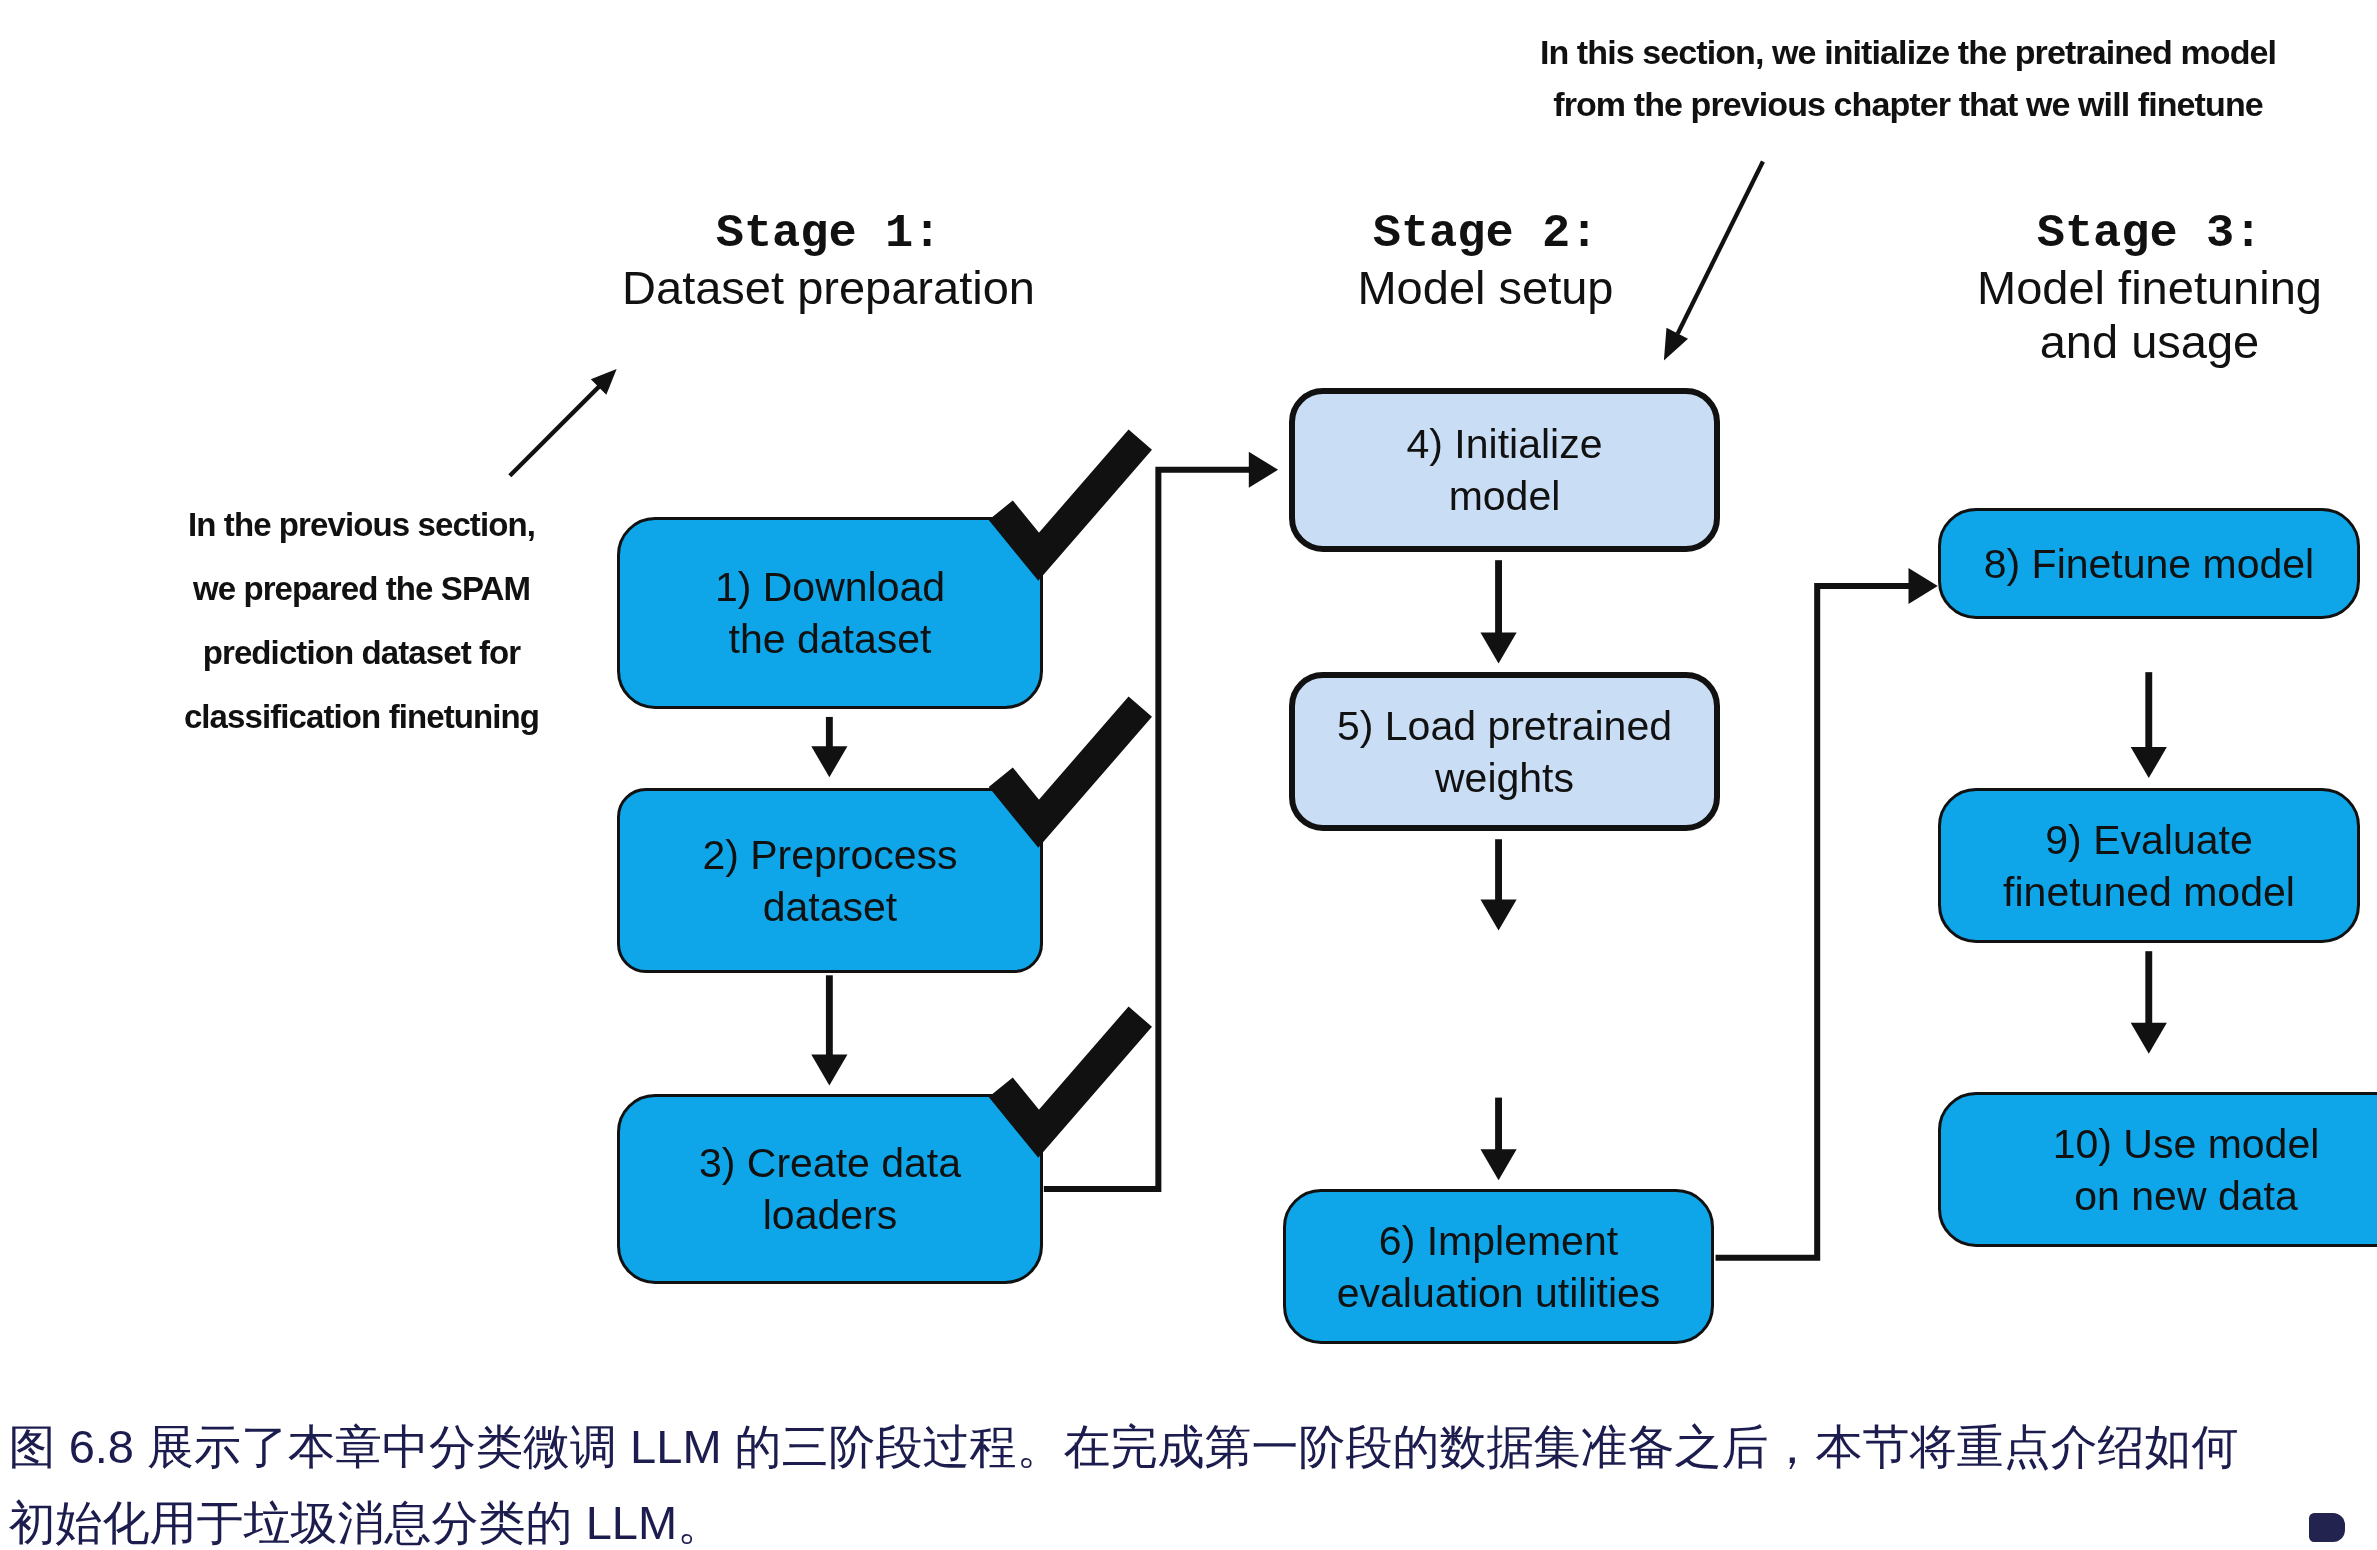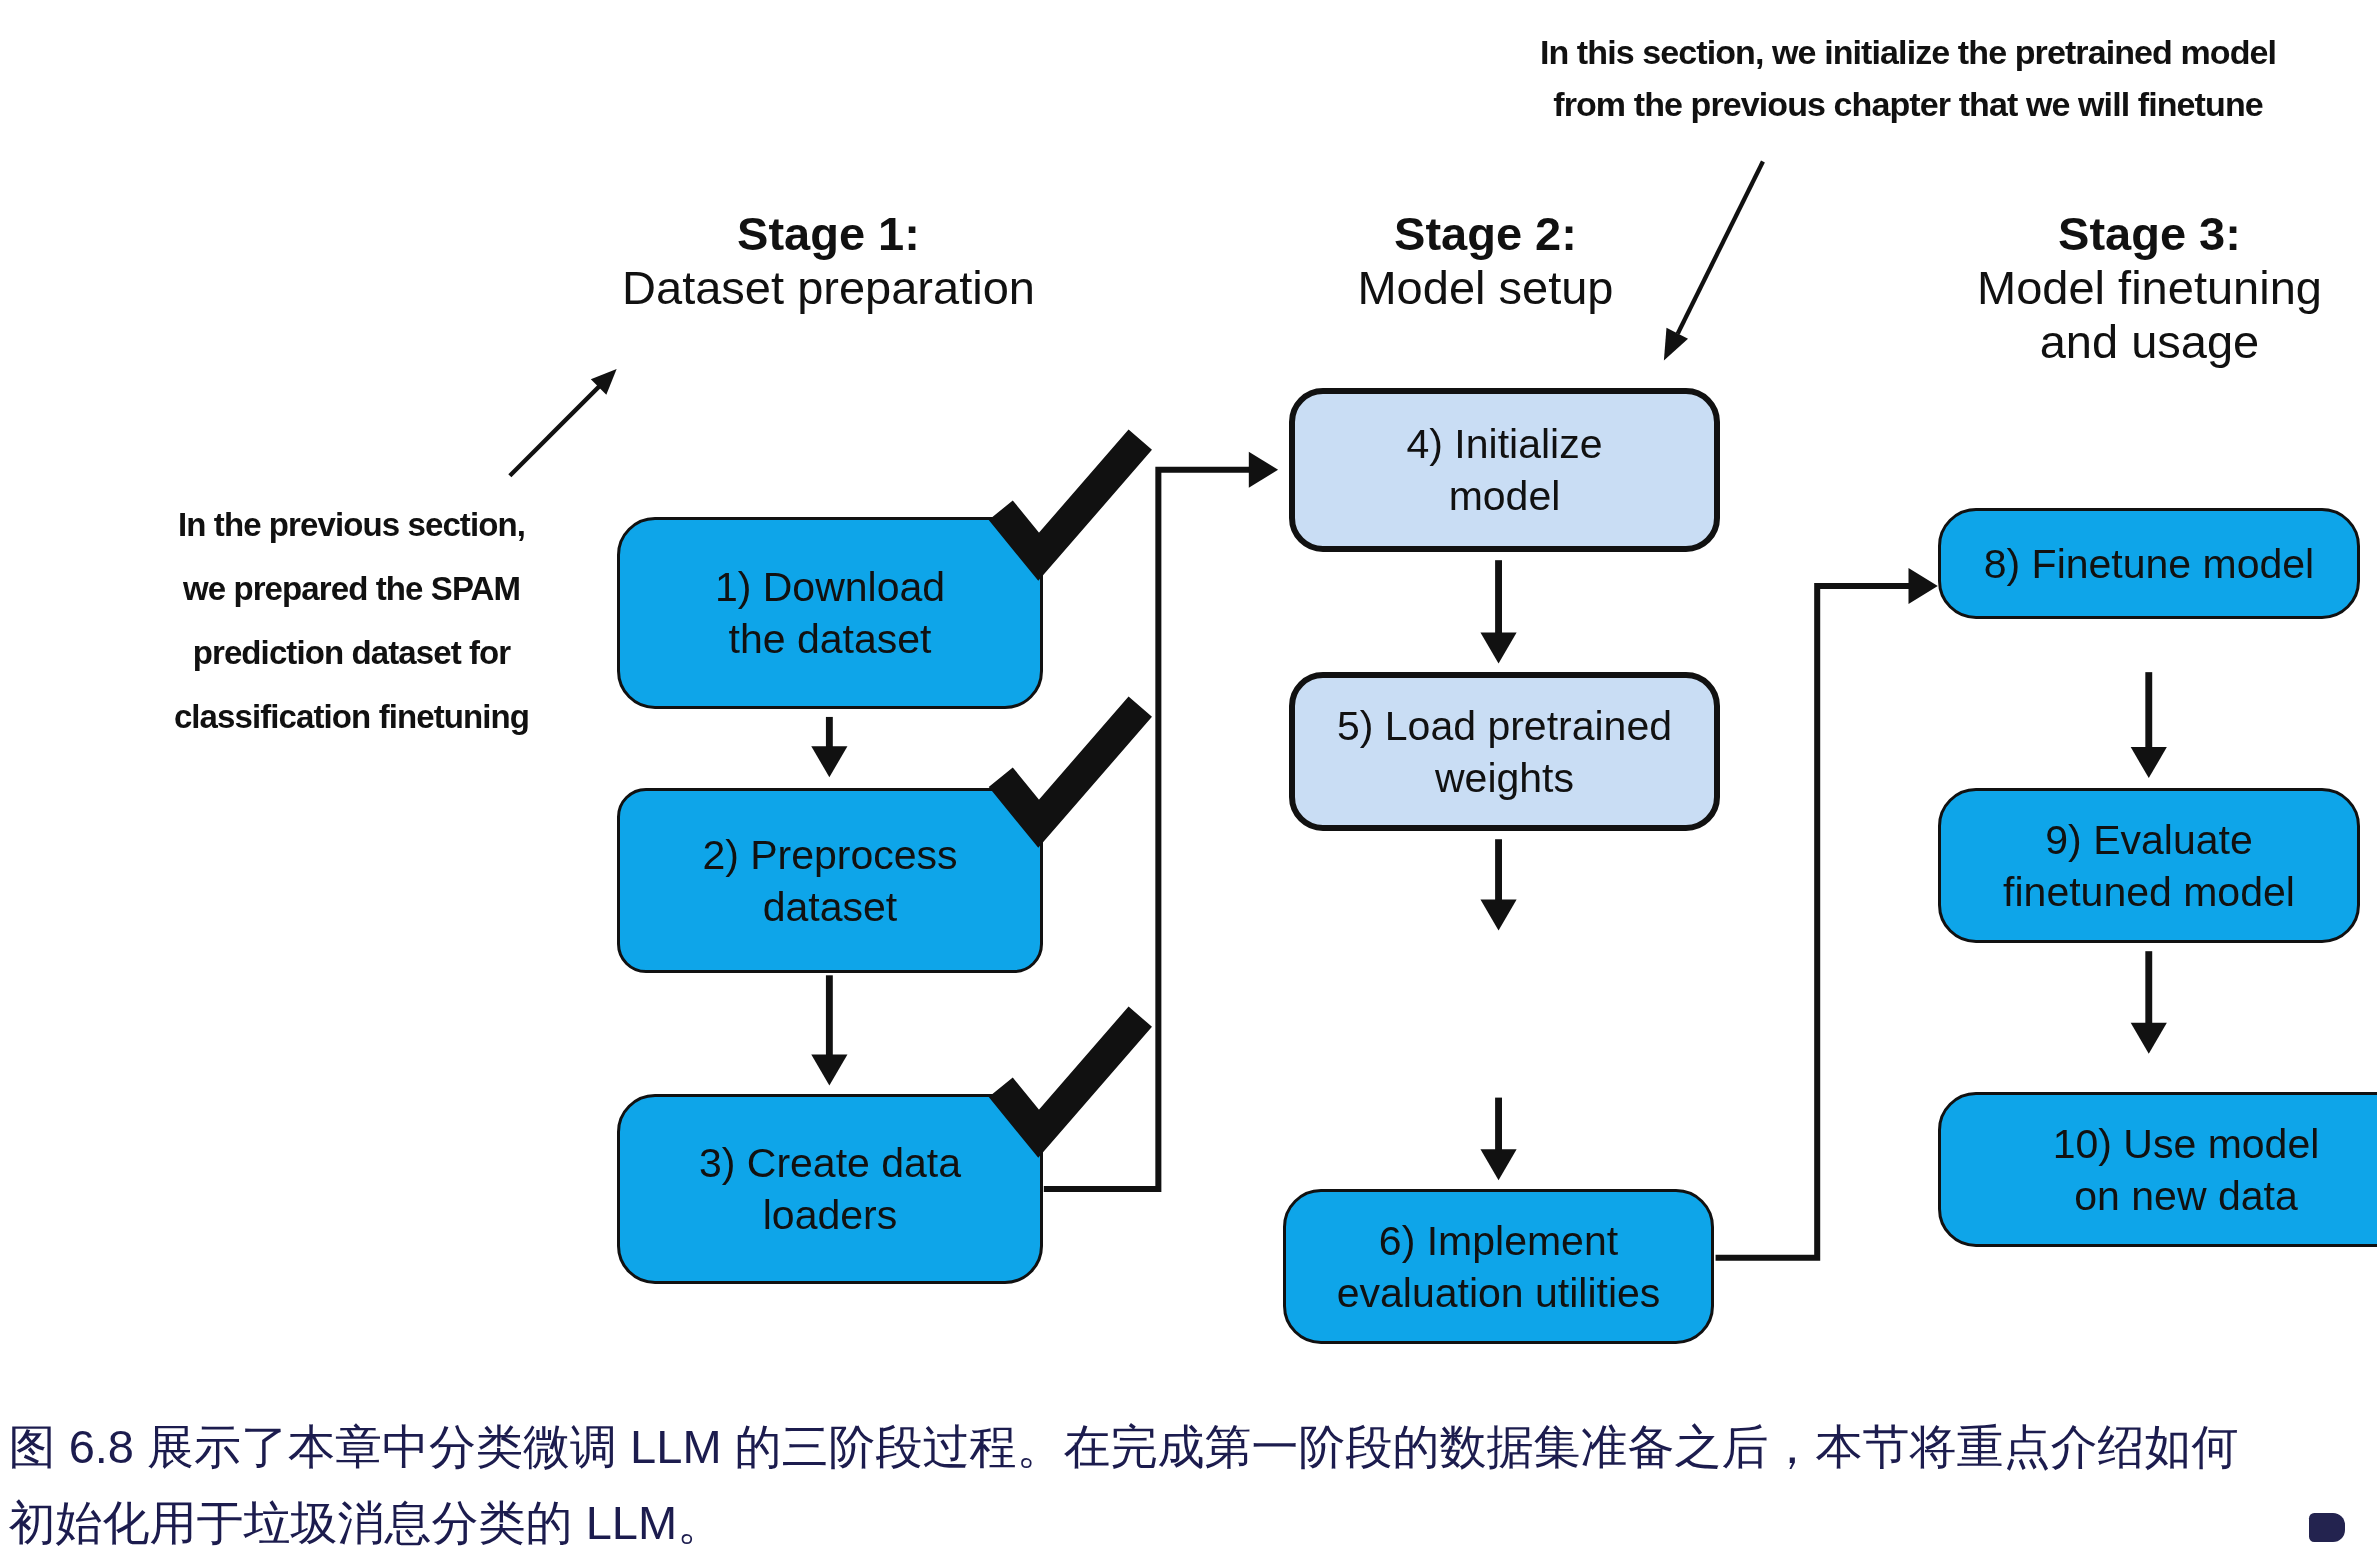--- a/index.html
+++ b/index.html
@@ -21,31 +21,31 @@
   }
   .note {
     position: absolute;
     text-align: center;
     font-weight: bold;
     white-space: pre-line;
     letter-spacing: -0.9px;
     z-index: 2;
   }
   .note-top { left: 1434px; top: 26px; width: 948px; font-size: 34px; line-height: 52px; }
-  .note-left { left: 93px; top: 493px; width: 517px; font-size: 33px; line-height: 64px; }
+  .note-left { left: 103px; top: 493px; width: 517px; font-size: 33px; line-height: 64px; }
   .stage-header {
     position: absolute;
     top: 207px;
     width: 517px;
     text-align: center;
     font-size: 47px;
     line-height: 54px;
     z-index: 2;
   }
-  .stage-header .stage-title { font-weight: bold; display: block; }
+  .stage-header .stage-title { font-weight: bold; display: block; font-family: Liberation Mono, monospace; }
   .stage-header .stage-subtitle { font-weight: normal; display: block; white-space: pre-line; }
   .sh1 { left: 570px; }
   .sh2 { left: 1227px; }
   .sh3 { left: 1891px; }
   .box {
     position: absolute;
     box-sizing: border-box;
     background: #0ea5e9;
     border: 3.4px solid #111111;
     border-radius: 38px;

